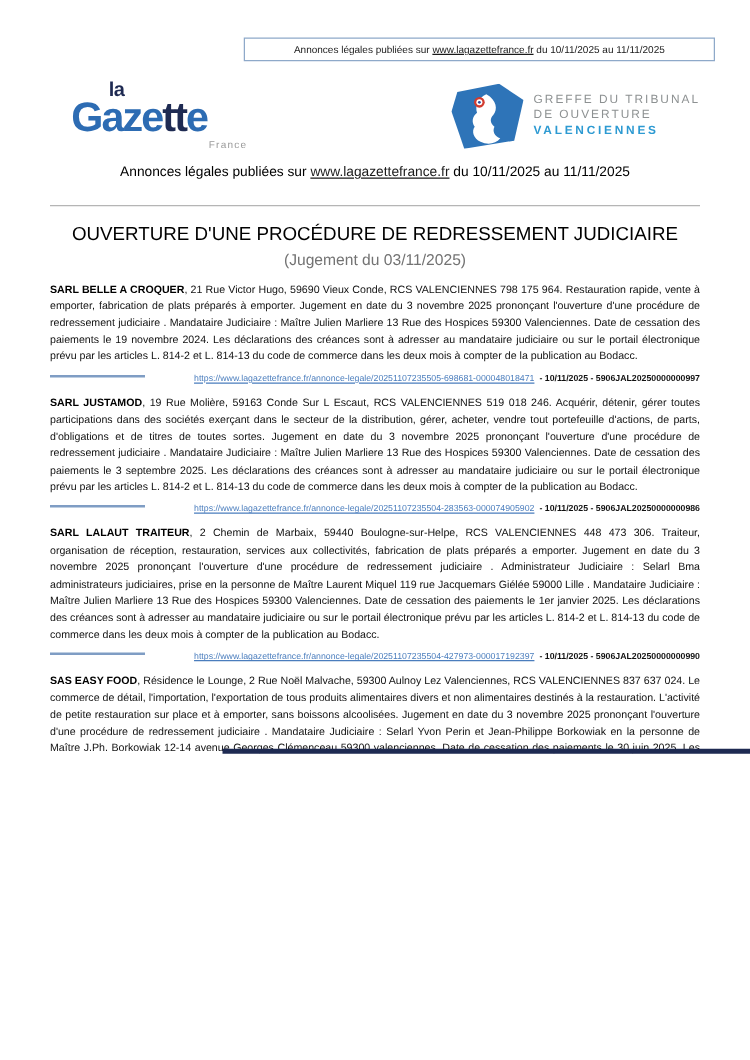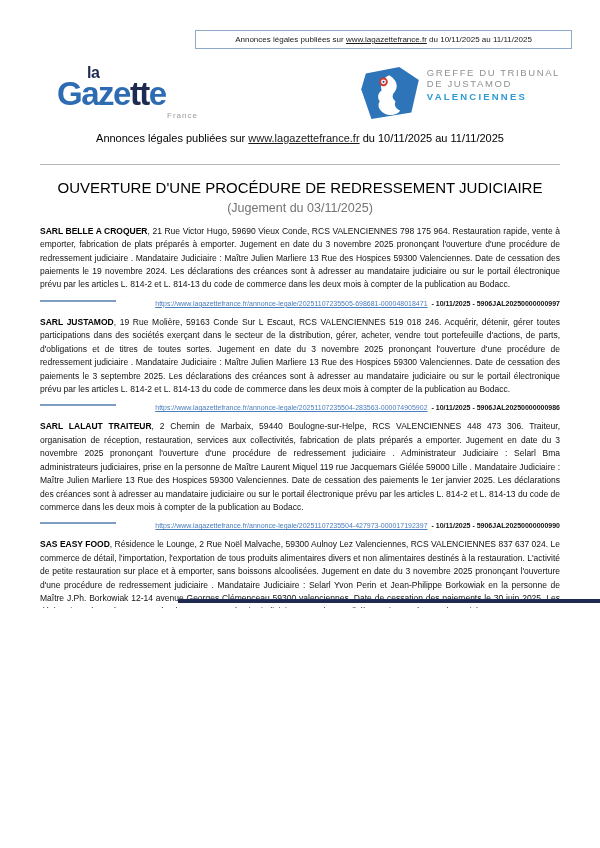--- a/index.html
+++ b/index.html
@@ -31,21 +31,21 @@
   .gazette{line-height:1;}
   .gz-la{
     color:#1e2a52;font-weight:bold;font-size:16px;
     margin-left:30px;margin-bottom:-4px;letter-spacing:-0.5px;
   }
   .gz-main{font-size:33px;font-weight:bold;letter-spacing:-1.5px;}
   .gz-main .blue{color:#2d6cb3;}
   .gz-main .navy{color:#1e2a52;}
   .gz-france{font-size:8px;color:#9a9a9a;margin-left:78px;margin-top:2px;letter-spacing:1px;padding-left:32px;}
 
-  .greffe{display:flex;gap:8px;}
+  .greffe{display:flex;align-items:center;gap:8px;}
   .greffe-text{line-height:1.25;}
   .greffe-line{color:#8d9192;font-size:9.5px;letter-spacing:1.6px;font-weight:500;}
   .greffe-city{color:#2d9ad2;font-size:9.5px;letter-spacing:2.2px;font-weight:bold;margin-top:1px;}
 
   
   .subtitle{
     text-align:center;font-size:11px;margin-top:12px;color:#000;
   }
   .divider{
     border:none;border-top:1px solid #b5b5b5;
@@ -108,21 +108,21 @@
     <div class="greffe">
       <svg class="shield" width="58" height="52" viewBox="0 0 62 56" aria-hidden="true">
         <polygon points="5,7 41,0 62,14 54,49 11,56 0,24" fill="#2e74b8"></polygon>
         <path d="M30 9 c-7 3 -10 10 -8 16 c-4 3 -5 8 -2 12 c-3 4 -1 10 5 13 c6 3 13 2 17 -3 c-5 -2 -7 -6 -5 -10 c-4 -3 -4 -7 -1 -10 c4 -5 3 -13 -6 -18 z" fill="#ffffff"></path>
         <circle cx="24" cy="16" r="4.6" fill="#d23b2f"></circle>
         <circle cx="24" cy="16" r="2.6" fill="#ffffff"></circle>
         <circle cx="24" cy="16" r="1.2" fill="#2e4a9e"></circle>
       </svg>
       <div class="greffe-text">
         <div class="greffe-line">GREFFE DU TRIBUNAL</div>
-        <div class="greffe-line">DE JUSTAMOD</div>
+        <div class="greffe-line">DE OUVERTURE</div>
         <div class="greffe-city">VALENCIENNES</div>
       </div>
     </div>
   </div>
 
   <div class="subtitle"><span>Annonces légales publiées sur </span><span class="inline-link">www.lagazettefrance.fr</span><span> du 10/11/2025 au 11/11/2025</span></div>
 
   <hr class="divider">
 
   <div class="section-title">OUVERTURE D'UNE PROCÉDURE DE REDRESSEMENT JUDICIAIRE</div>

